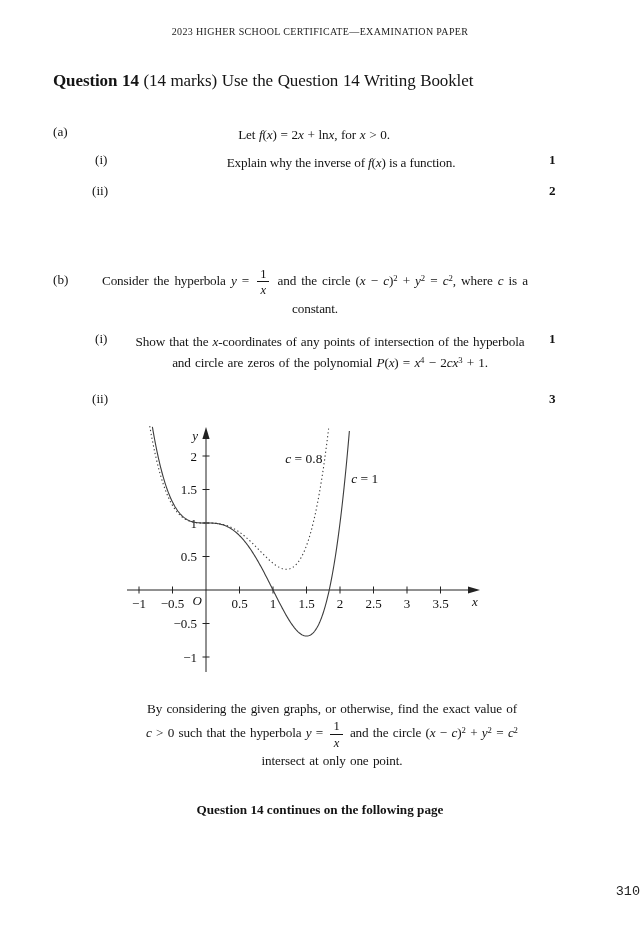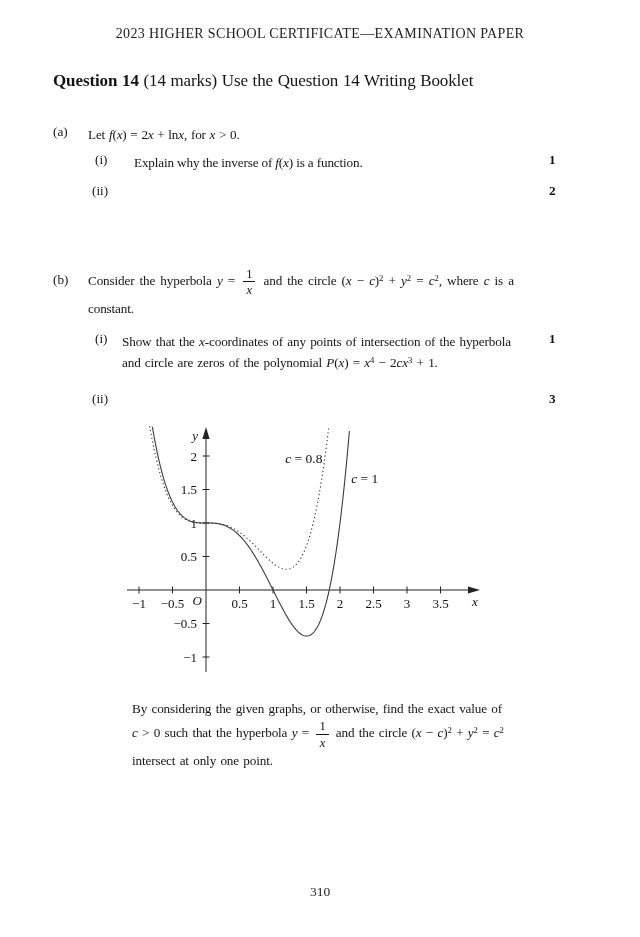--- a/index.html
+++ b/index.html
@@ -1,25 +1,25 @@
 <!DOCTYPE html>
 <html><head>
 <meta charset="utf-8">
 <style>
   html,body{margin:0;padding:0;background:#ffffff;}
   .page{position:relative;width:640px;height:937px;background:#fff;overflow:hidden;
         font-family:"Liberation Serif",serif;color:#141414;}
   .abs{position:absolute;}
-  .header{left:0;right:0;top:26px;text-align:center;font-size:14px;letter-spacing:.35px;color:#222;}
+  .header{left:0;right:0;top:26px;text-align:center;font-size:10px;letter-spacing:.35px;color:#222;}
   .qtitle{left:53px;top:71px;font-size:17px;letter-spacing:-.1px;word-spacing:.5px;}
   .plabel{font-size:13.2px;}
-  .para{font-size:13.2px;line-height:1.6;letter-spacing:-.15px;}
+  .para{font-size:13.2px;line-height:1.6;letter-spacing:-.15px;text-align:center;}
   .mark{font-size:13.2px;font-weight:bold;}
   .note{left:0;right:0;top:802px;text-align:center;font-weight:bold;font-size:13.2px;}
-  .pageno{left:0;right:0;top:884px;text-align:center;font-family:Liberation Serif, serif;
+  .pageno{left:0;right:0;top:884px;text-align:right;font-family:Liberation Mono, monospace;
           font-size:13.5px;color:#222;}
   .it{font-style:italic;}
   .bd{font-weight:bold;}
   .sup{font-size:.66em;position:relative;top:-.48em;letter-spacing:0;}
   .frac{display:inline-flex;flex-direction:column;align-items:center;vertical-align:middle;
         line-height:1.15;margin:0 3px;font-size:.95em;}
   .frac .num{padding:0 3px 0;border-bottom:1px solid #141414;}
   .frac .den{padding-top:1px;}
   #graph text{font-family:"Liberation Serif",serif;fill:#111;}
   #graph .tick{font-size:13px;}
@@ -95,21 +95,22 @@
       <text x="79" y="237.5" text-anchor="end" class="tick">−1</text>
       <text x="84" y="181" text-anchor="end" class="tick svg-it">O</text>
       <text x="357" y="182" text-anchor="middle" class="tick svg-it">x</text>
       <text x="80" y="16" text-anchor="end" class="tick svg-it">y</text>
       <polyline points="31.72,2.10 32.39,5.91 33.06,9.60 33.73,13.19 34.40,16.67 35.07,20.05 35.74,23.33 36.41,26.51 37.08,29.59 37.75,32.58 38.42,35.47 39.09,38.27 39.76,40.98 40.43,43.61 41.10,46.14 41.77,48.60 42.44,50.97 43.11,53.26 43.78,55.47 44.45,57.60 45.12,59.66 45.79,61.64 46.46,63.55 47.13,65.39 47.80,67.16 48.47,68.86 49.14,70.50 49.81,72.07 50.48,73.58 51.15,75.03 51.82,76.42 52.49,77.75 53.16,79.03 53.83,80.25 54.50,81.41 55.17,82.53 55.84,83.59 56.51,84.60 57.18,85.57 57.85,86.48 58.52,87.36 59.19,88.19 59.86,88.97 60.53,89.72 61.20,90.42 61.87,91.09 62.54,91.72 63.21,92.31 63.88,92.87 64.55,93.40 65.22,93.89 65.89,94.35 66.56,94.78 67.23,95.19 67.90,95.56 68.57,95.91 69.24,96.23 69.91,96.53 70.58,96.81 71.25,97.06 71.92,97.30 72.59,97.51 73.26,97.70 73.93,97.88 74.60,98.04 75.27,98.18 75.94,98.30 76.61,98.42 77.28,98.52 77.95,98.60 78.62,98.68 79.29,98.75 79.96,98.80 80.63,98.85 81.30,98.89 81.97,98.92 82.64,98.94 83.31,98.96 83.98,98.98 84.65,98.99 85.32,98.99 85.99,99.00 86.66,99.00 87.33,99.00 88.00,99.00 88.67,99.00 89.34,99.00 90.01,99.00 90.68,99.01 91.35,99.01 92.02,99.02 92.69,99.04 93.36,99.05 94.03,99.07 94.70,99.10 95.37,99.13 96.04,99.17 96.71,99.22 97.38,99.27 98.05,99.33 98.72,99.40 99.39,99.47 100.06,99.55 100.73,99.65 101.40,99.75 102.07,99.86 102.74,99.98 103.41,100.12 104.08,100.26 104.75,100.41 105.42,100.58 106.09,100.75 106.76,100.94 107.43,101.14 108.10,101.35 108.77,101.57 109.44,101.81 110.11,102.06 110.78,102.32 111.45,102.59 112.12,102.88 112.79,103.17 113.46,103.49 114.13,103.81 114.80,104.15 115.47,104.50 116.14,104.86 116.81,105.23 117.48,105.62 118.15,106.02 118.82,106.43 119.49,106.86 120.16,107.30 120.83,107.75 121.50,108.21 122.17,108.69 122.84,109.17 123.51,109.67 124.18,110.18 124.85,110.70 125.52,111.24 126.19,111.78 126.86,112.33 127.53,112.90 128.20,113.47 128.87,114.06 129.54,114.65 130.21,115.25 130.88,115.86 131.55,116.48 132.22,117.11 132.89,117.74 133.56,118.38 134.23,119.03 134.90,119.68 135.57,120.34 136.24,121.01 136.91,121.68 137.58,122.35 138.25,123.03 138.92,123.71 139.59,124.39 140.26,125.07 140.93,125.76 141.60,126.44 142.27,127.13 142.94,127.81 143.61,128.50 144.28,129.18 144.95,129.86 145.62,130.54 146.29,131.21 146.96,131.87 147.63,132.54 148.30,133.19 148.97,133.84 149.64,134.48 150.31,135.11 150.98,135.73 151.65,136.34 152.32,136.94 152.99,137.52 153.66,138.10 154.33,138.66 155.00,139.20 155.67,139.73 156.34,140.24 157.01,140.73 157.68,141.20 158.35,141.66 159.02,142.09 159.69,142.50 160.36,142.89 161.03,143.25 161.70,143.59 162.37,143.90 163.04,144.18 163.71,144.44 164.38,144.66 165.05,144.85 165.72,145.02 166.39,145.14 167.06,145.23 167.73,145.29 168.40,145.31 169.07,145.29 169.74,145.23 170.41,145.13 171.08,144.99 171.75,144.80 172.42,144.57 173.09,144.29 173.76,143.96 174.43,143.59 175.10,143.16 175.77,142.68 176.44,142.15 177.11,141.56 177.78,140.91 178.45,140.21 179.12,139.45 179.79,138.62 180.46,137.74 181.13,136.79 181.80,135.77 182.47,134.69 183.14,133.53 183.81,132.31 184.48,131.01 185.15,129.64 185.82,128.19 186.49,126.67 187.16,125.06 187.83,123.38 188.50,121.61 189.17,119.76 189.84,117.82 190.51,115.80 191.18,113.68 191.85,111.47 192.52,109.17 193.19,106.78 193.86,104.29 194.53,101.69 195.20,99.00 195.87,96.20 196.54,93.30 197.21,90.30 197.88,87.18 198.55,83.95 199.22,80.61 199.89,77.16 200.56,73.58 201.23,69.89 201.90,66.08 202.57,62.15 203.24,58.09 203.91,53.90 204.58,49.59 205.25,45.14 205.92,40.56 206.59,35.84 207.26,30.98 207.93,25.99 208.60,20.85 209.27,15.57 209.94,10.14 210.61,4.56" fill="none" stroke="#3c3c3c" stroke-width="1.1" stroke-linejoin="round" stroke-dasharray="1.3 2.6"></polyline>
       <text x="185.8" y="38.7" text-anchor="middle" class="curve-label"><tspan class="svg-it">c</tspan><tspan> = 0.8</tspan></text>
       <polyline points="34.40,2.95 35.07,6.84 35.74,10.61 36.41,14.27 37.08,17.82 37.75,21.27 38.42,24.61 39.09,27.84 39.76,30.98 40.43,34.01 41.10,36.95 41.77,39.79 42.44,42.54 43.11,45.20 43.78,47.76 44.45,50.24 45.12,52.63 45.79,54.94 46.46,57.16 47.13,59.31 47.80,61.37 48.47,63.36 49.14,65.27 49.81,67.11 50.48,68.88 51.15,70.57 51.82,72.20 52.49,73.76 53.16,75.26 53.83,76.69 54.50,78.06 55.17,79.37 55.84,80.62 56.51,81.82 57.18,82.96 57.85,84.04 58.52,85.07 59.19,86.06 59.86,86.99 60.53,87.87 61.20,88.71 61.87,89.50 62.54,90.25 63.21,90.96 63.88,91.62 64.55,92.25 65.22,92.84 65.89,93.39 66.56,93.91 67.23,94.39 67.90,94.84 68.57,95.26 69.24,95.65 69.91,96.01 70.58,96.34 71.25,96.64 71.92,96.93 72.59,97.18 73.26,97.42 73.93,97.63 74.60,97.82 75.27,97.99 75.94,98.15 76.61,98.29 77.28,98.41 77.95,98.51 78.62,98.61 79.29,98.69 79.96,98.75 80.63,98.81 81.30,98.86 81.97,98.90 82.64,98.93 83.31,98.95 83.98,98.97 84.65,98.98 85.32,98.99 85.99,99.00 86.66,99.00 87.33,99.00 88.00,99.00 88.67,99.00 89.34,99.00 90.01,99.00 90.68,99.01 91.35,99.02 92.02,99.03 92.69,99.04 93.36,99.07 94.03,99.09 94.70,99.13 95.37,99.17 96.04,99.22 96.71,99.28 97.38,99.34 98.05,99.42 98.72,99.50 99.39,99.60 100.06,99.71 100.73,99.83 101.40,99.96 102.07,100.11 102.74,100.27 103.41,100.44 104.08,100.63 104.75,100.83 105.42,101.05 106.09,101.28 106.76,101.53 107.43,101.79 108.10,102.08 108.77,102.37 109.44,102.69 110.11,103.02 110.78,103.37 111.45,103.74 112.12,104.13 112.79,104.53 113.46,104.96 114.13,105.40 114.80,105.86 115.47,106.34 116.14,106.84 116.81,107.36 117.48,107.90 118.15,108.46 118.82,109.04 119.49,109.64 120.16,110.26 120.83,110.90 121.50,111.56 122.17,112.24 122.84,112.94 123.51,113.66 124.18,114.40 124.85,115.16 125.52,115.94 126.19,116.74 126.86,117.56 127.53,118.40 128.20,119.26 128.87,120.14 129.54,121.04 130.21,121.95 130.88,122.89 131.55,123.84 132.22,124.81 132.89,125.80 133.56,126.81 134.23,127.83 134.90,128.88 135.57,129.93 136.24,131.01 136.91,132.10 137.58,133.21 138.25,134.33 138.92,135.47 139.59,136.62 140.26,137.79 140.93,138.97 141.60,140.16 142.27,141.37 142.94,142.59 143.61,143.82 144.28,145.06 144.95,146.32 145.62,147.58 146.29,148.86 146.96,150.14 147.63,151.43 148.30,152.73 148.97,154.03 149.64,155.35 150.31,156.66 150.98,157.99 151.65,159.32 152.32,160.65 152.99,161.98 153.66,163.32 154.33,164.66 155.00,166.00 155.67,167.34 156.34,168.68 157.01,170.02 157.68,171.35 158.35,172.68 159.02,174.01 159.69,175.33 160.36,176.65 161.03,177.96 161.70,179.26 162.37,180.55 163.04,181.83 163.71,183.11 164.38,184.37 165.05,185.61 165.72,186.85 166.39,188.07 167.06,189.27 167.73,190.45 168.40,191.62 169.07,192.77 169.74,193.90 170.41,195.00 171.08,196.09 171.75,197.14 172.42,198.18 173.09,199.19 173.76,200.17 174.43,201.12 175.10,202.04 175.77,202.93 176.44,203.79 177.11,204.61 177.78,205.40 178.45,206.15 179.12,206.86 179.79,207.54 180.46,208.17 181.13,208.76 181.80,209.31 182.47,209.81 183.14,210.27 183.81,210.68 184.48,211.03 185.15,211.34 185.82,211.60 186.49,211.80 187.16,211.94 187.83,212.03 188.50,212.06 189.17,212.03 189.84,211.94 190.51,211.78 191.18,211.56 191.85,211.27 192.52,210.92 193.19,210.49 193.86,209.99 194.53,209.42 195.20,208.77 195.87,208.05 196.54,207.24 197.21,206.36 197.88,205.39 198.55,204.34 199.22,203.20 199.89,201.98 200.56,200.66 201.23,199.25 201.90,197.75 202.57,196.15 203.24,194.46 203.91,192.66 204.58,190.77 205.25,188.77 205.92,186.66 206.59,184.45 207.26,182.13 207.93,179.70 208.60,177.15 209.27,174.49 209.94,171.70 210.61,168.80 211.28,165.78 211.95,162.63 212.62,159.36 213.29,155.96 213.96,152.42 214.63,148.76 215.30,144.96 215.97,141.02 216.64,136.94 217.31,132.72 217.98,128.35 218.65,123.84 219.32,119.18 219.99,114.37 220.66,109.40 221.33,104.28 222.00,99.00 222.67,93.56 223.34,87.96 224.01,82.19 224.68,76.25 225.35,70.14 226.02,63.86 226.69,57.40 227.36,50.77 228.03,43.95 228.70,36.95 229.37,29.77 230.04,22.39 230.71,14.83 231.38,7.07" fill="none" stroke="#3c3c3c" stroke-width="1.1" stroke-linejoin="round"></polyline>
       <text x="246.8" y="58.8" text-anchor="middle" class="curve-label"><tspan class="svg-it">c</tspan><tspan> = 1</tspan></text>
     </svg>
 
-  <div class="abs para" style="left:132px;top:698px;width:416px;word-spacing:1.2px">By considering the given graphs, or otherwise, find the exact value of<br><span class="it">c</span> &gt; 0 such that the hyperbola <span class="it">y</span> = <span class="frac">
+  <div class="abs para" style="left:124px;top:698px;width:416px;word-spacing:1.2px">By considering the given graphs, or otherwise, find the exact value of<br><span class="it">c</span> &gt; 0 such that the hyperbola <span class="it">y</span> = <span class="frac">
         <span class="num">1</span>
         <span class="den"><span class="it">x</span></span>
       </span> and the circle (<span class="it">x</span> − <span class="it">c</span>)<span class="sup">2</span> + <span class="it">y</span><span class="sup">2</span> = <span class="it">c</span><span class="sup">2</span><br>intersect at only one point.</div>
 
+  <div class="abs note">Question 14 continues on the following page</div>
 
   <div class="abs pageno">310</div>
 
 </div>
 
 </body></html>

